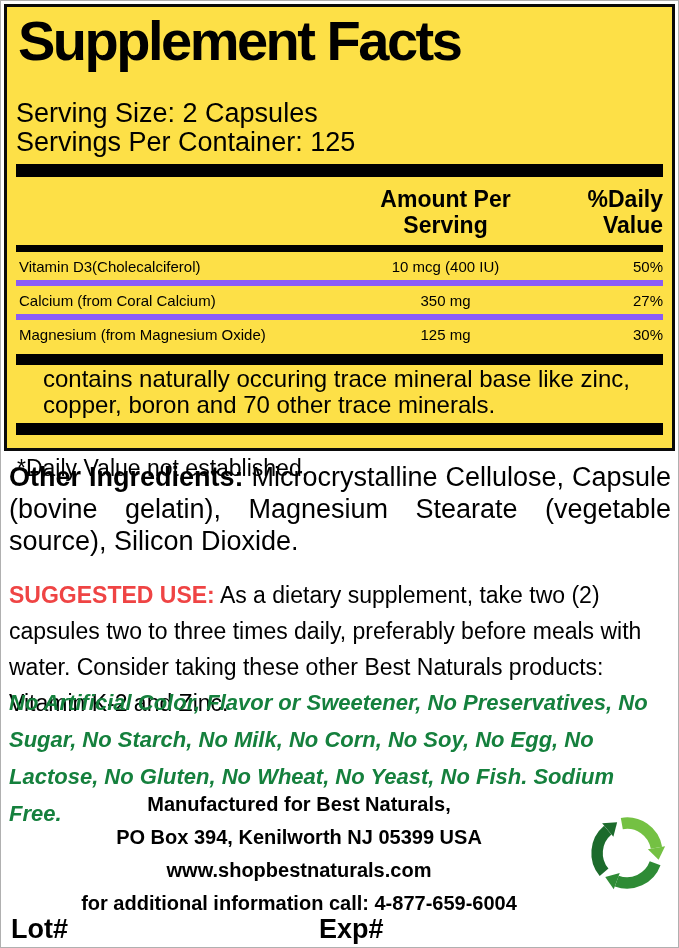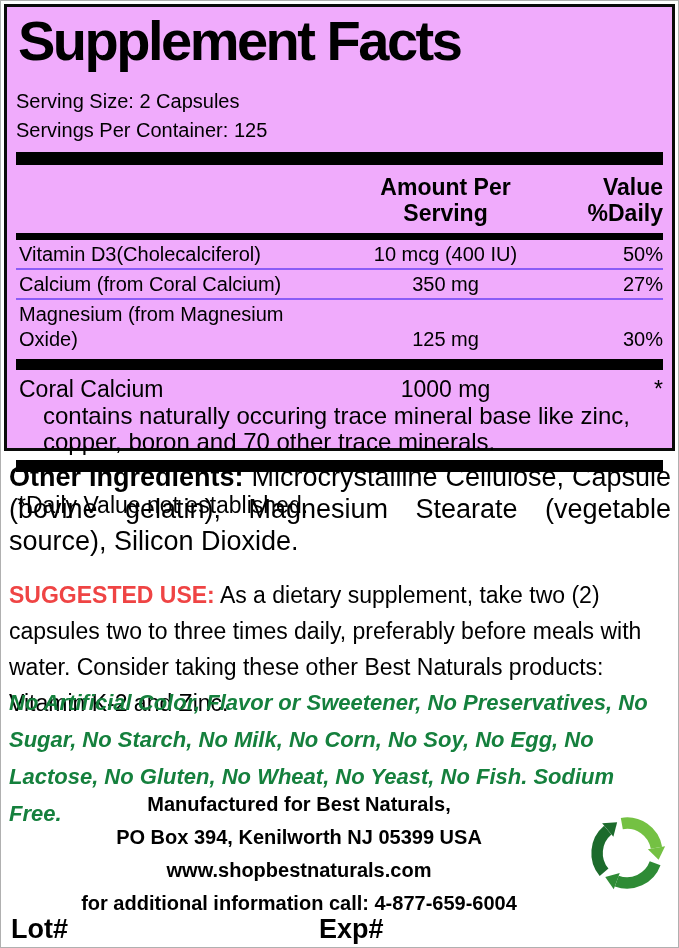--- a/index.html
+++ b/index.html
@@ -13,37 +13,37 @@
     border: 1px solid #b0b0b0;
     overflow: hidden;
   }
 
   
   .facts {
     position: absolute; left: 3px; top: 3px;
     width: 671px; height: 447px;
     border: 3px solid #0a0a0a;
     padding: 2px 9px 0 9px;
-    background: #f0abfc;
+    background: #fde047;
   }
   .facts-title {
     font-size: 56px; font-weight: bold;
     letter-spacing: -2.5px; line-height: 60px;
     margin: 2px 0 0 2px; white-space: nowrap;
   }
-  .serving-block { margin-top: 16px; font-size: 20px; line-height: 29px; }
+  .serving-block { margin-top: 28px; font-size: 27px; line-height: 29px; }
   .bar { background: #000; }
   .bar-top { height: 13px; margin-top: 7px; }
   .hdr-row { display: flex; align-items: flex-start; font-weight: bold; font-size: 23px; line-height: 26px; padding: 9px 0 7px 0; }
   .hdr-spacer { flex: 1; }
   .col-amount { width: 235px; text-align: center; }
   .col-dv { width: 100px; text-align: right; }
   .bar-mid { height: 7px; }
-  .nrow { display: flex; font-size: 20px; line-height: 25px; padding: 2px 0 1px 0; align-items: flex-end; }
-  .nrow + .nrow { border-top: 2px solid #8b5cf6; }
+  .nrow { display: flex; font-size: 15px; line-height: 25px; padding: 2px 0 1px 0; }
+  .nrow + .nrow { border-top: 6px solid #8b5cf6; }
   .nrow .nname { flex: 1; padding-left: 3px; }
   .bar-sep { height: 11px; margin-top: 6px; }
   .coral-row { display: flex; font-size: 23px; line-height: 26px; padding-top: 6px; }
   .coral-row .nname { flex: 1; padding-left: 3px; }
   .coral-desc { font-size: 24px; line-height: 26px; margin-left: 27px; padding-top: 1px; }
   .bar-bot { height: 12px; margin-top: 5px; }
   .footnote { font-size: 23px; line-height: 26px; padding: 20px 0 0 1px; }
 
   
   .other-ing {
@@ -94,22 +94,22 @@
 
     <div class="bar bar-top"></div>
 
     <div class="hdr-row">
       <div class="hdr-spacer"></div>
       <div class="col-amount">
         <div>Amount Per</div>
         <div>Serving</div>
       </div>
       <div class="col-dv">
+        <div>%Daily</div>
         <div>Value</div>
-        <div>%Daily</div>
       </div>
     </div>
 
     <div class="bar bar-mid"></div>
 
     <div class="nrow">
       <div class="nname">Vitamin D3(Cholecalciferol)</div>
       <div class="col-amount">10 mcg (400 IU)</div>
       <div class="col-dv">50%</div>
     </div>
@@ -119,25 +119,20 @@
       <div class="col-dv">27%</div>
     </div>
     <div class="nrow">
       <div class="nname">Magnesium (from Magnesium Oxide)</div>
       <div class="col-amount">125 mg</div>
       <div class="col-dv">30%</div>
     </div>
 
     <div class="bar bar-sep"></div>
 
-    <div class="coral-row">
-      <div class="nname">Coral Calcium</div>
-      <div class="col-amount">1000 mg</div>
-      <div class="col-dv">*</div>
-    </div>
     <div class="coral-desc">
       <div>contains naturally occuring trace mineral base like zinc,</div>
       <div>copper, boron and 70 other trace minerals.</div>
     </div>
 
     <div class="bar bar-bot"></div>
 
     <div class="footnote">*Daily Value not established.</div>
   </div>
 

